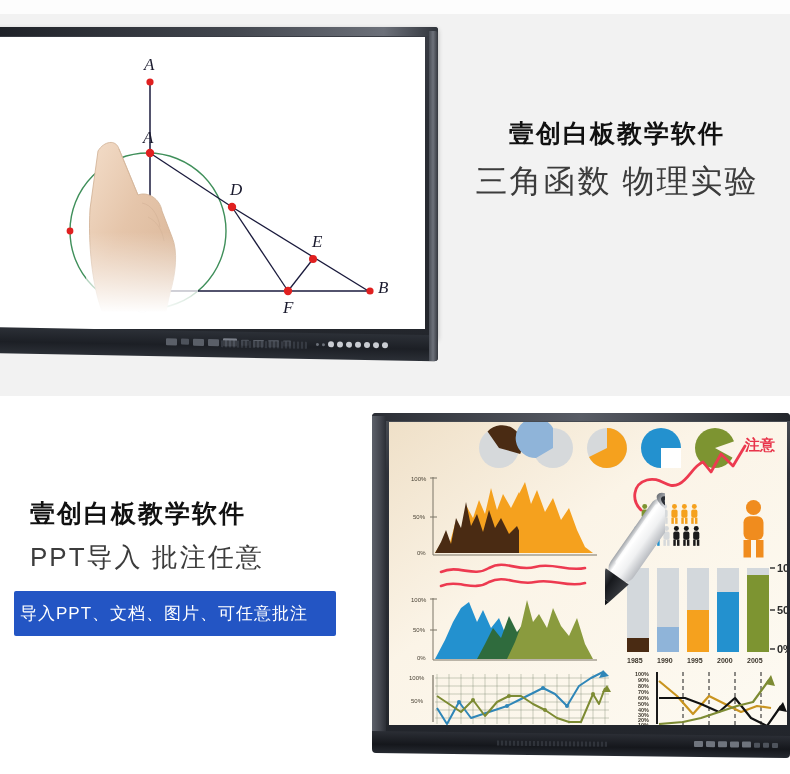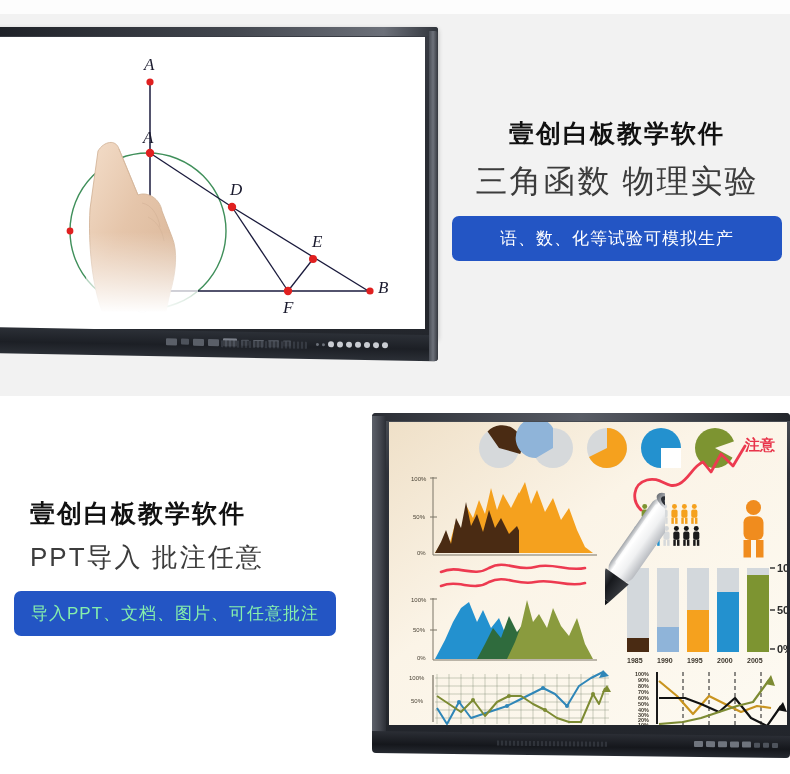--- a/index.html
+++ b/index.html
@@ -85,22 +85,22 @@
   }
 
   
   .bot-section{position:absolute;left:0;top:400px;width:790px;height:374px;background:#ffffff;}
 
   
   .bot-text{position:absolute;left:14px;top:98px;width:330px;}
   .b-title{font-size:25px;font-weight:bold;color:#111;letter-spacing:2px;line-height:1.2;margin-bottom:14px;padding-left:16px;}
   .b-sub{font-size:26px;color:#3c3c3c;letter-spacing:2px;line-height:1.2;margin-bottom:18px;font-weight:300;padding-left:16px;}
   .b-badge{
-    background:#2355c4;color:#86efac;font-size:17px;letter-spacing:1px;
-    text-align:center;padding:11px 6px;border-radius:7px;width:310px;
+    background:#2355c4;color:#ffffff;font-size:17px;letter-spacing:1px;
+    padding:11px 6px;border-radius:2px;width:310px;
   }
 
   
   .disp{position:absolute;left:372px;top:13px;width:418px;height:348px;}
   .disp-bezel{
     position:absolute;left:0;top:0;width:100%;height:336px;
     background:linear-gradient(180deg,#4a4e55 0%,#2e3139 18%,#22252b 100%);
     border-radius:4px 4px 0 0;
   }
   .disp-top-sheen{
@@ -232,21 +232,20 @@
             <span class="wb-dot"></span>
           </div>
         </div>
       </div>
       <div class="wb-rightedge"></div>
     </div>
 
     <div class="top-text">
       <div class="t-title">壹创白板教学软件</div>
       <div class="t-sub">三角函数 物理实验</div>
-      <div class="t-badge">语、数、化等试验可模拟生产</div>
     </div>
   </div>
 
   <div class="sep"></div>
 
   <div class="bot-section">
 
     <div class="bot-text">
       <div class="b-title">壹创白板教学软件</div>
       <div class="b-sub">PPT导入 批注任意</div>

